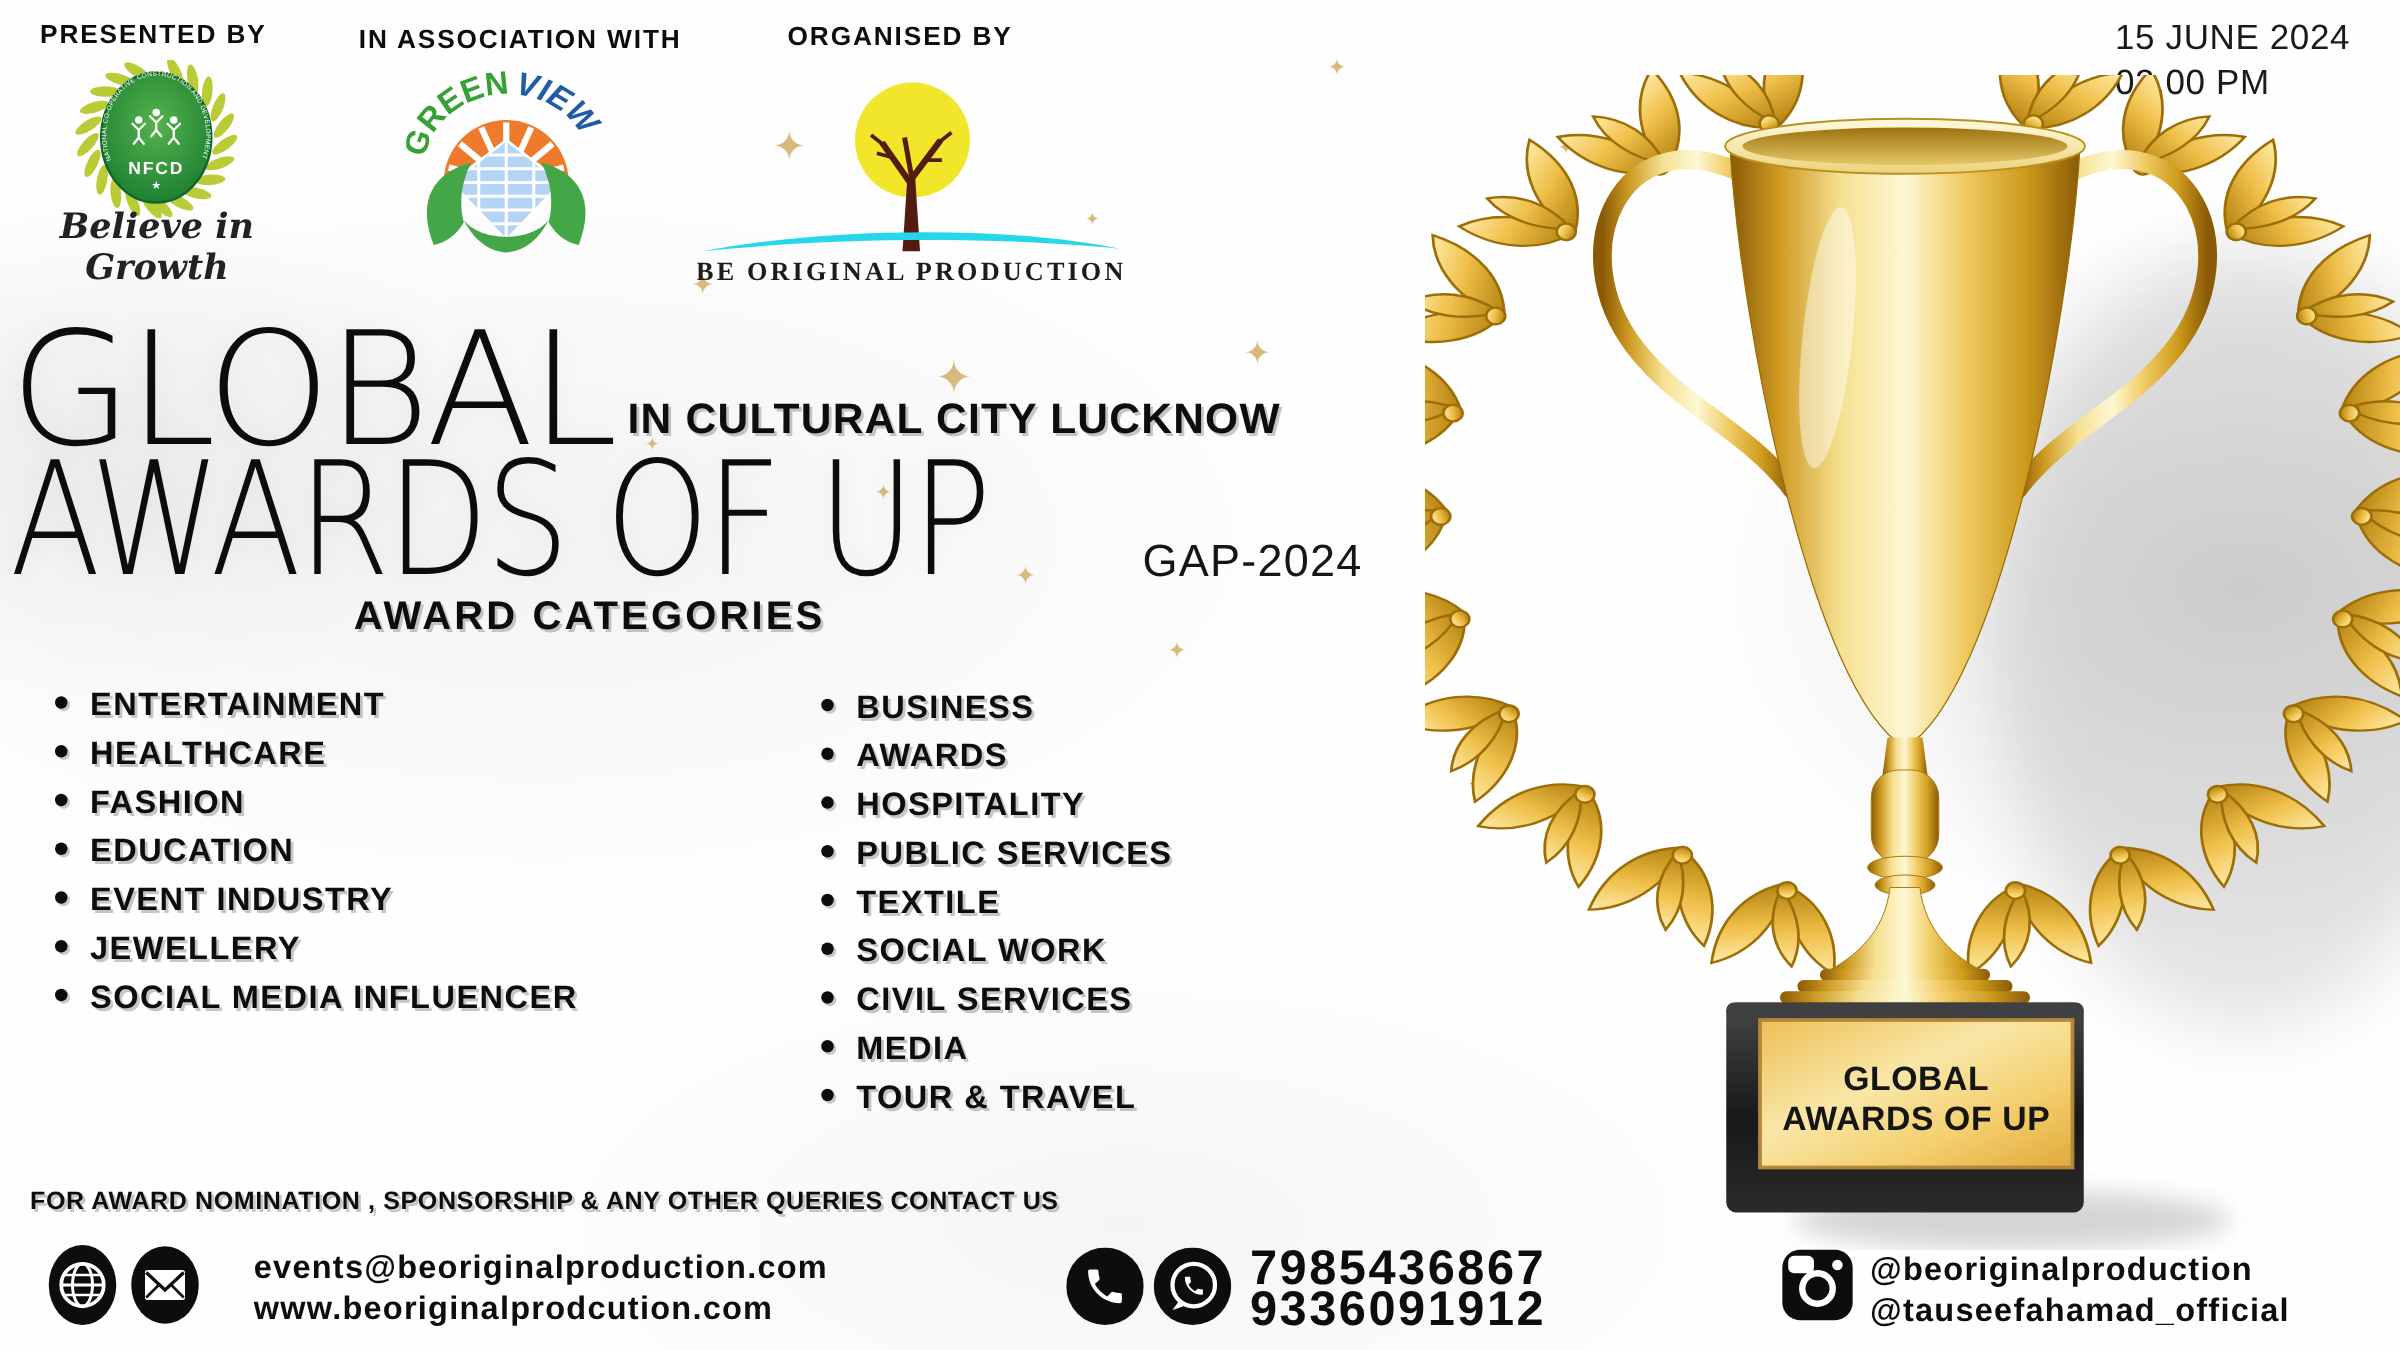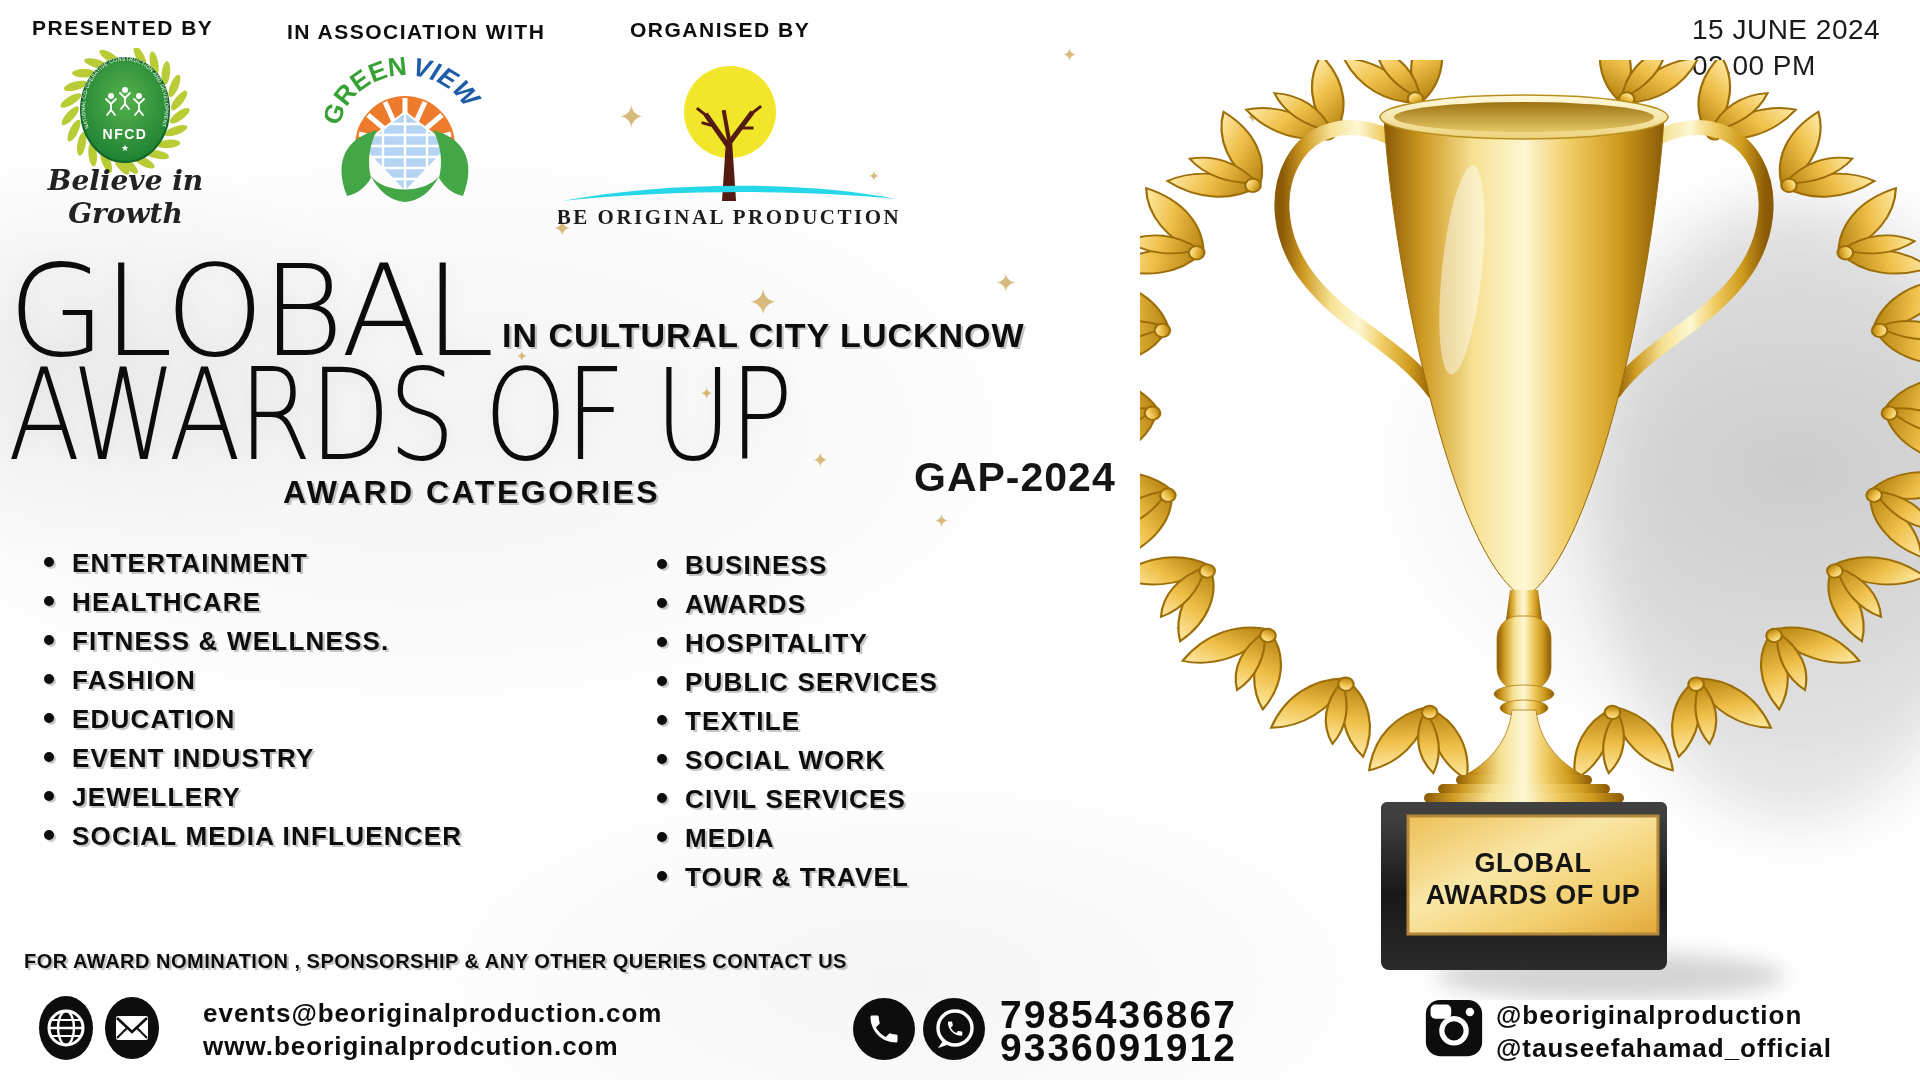--- a/index.html
+++ b/index.html
@@ -16,21 +16,21 @@
   .abs{position:absolute;}
   .partner-label{font-size:21px;font-weight:800;letter-spacing:1.5px;color:#0d0d0d;}
   .script-tagline{font-family:"DejaVu Serif","Liberation Serif",serif;font-style:italic;font-weight:700;
     font-size:28px;color:#222;}
   .date-block{font-size:28px;font-weight:500;line-height:36px;color:#1a1a1a;letter-spacing:0.5px;}
   .title-big{font-family:"DejaVu Sans",sans-serif;font-weight:200;font-size:126px;line-height:120px;
     letter-spacing:-3px;color:#0c0c0c;text-shadow:0 0 22px rgba(0,0,0,0.07);white-space:nowrap;}
   .title-compress{transform:scaleX(0.84);transform-origin:left top;}
   .emboss{text-shadow:2.2px 2.4px 0 rgba(122,122,122,0.42);}
   .subtitle{font-size:34px;font-weight:800;letter-spacing:1px;color:#0d0d0d;white-space:nowrap;}
-  .edition{font-size:41px;font-weight:700;letter-spacing:1px;color:#151515;margin-top:26px;}
+  .edition{font-size:36px;font-weight:400;letter-spacing:1px;color:#151515;}
   .cat-heading{font-size:32px;font-weight:800;letter-spacing:2.5px;color:#0d0d0d;}
   ul.cats{list-style:none;margin:0;padding:0;}
   ul.cats li{position:relative;padding-left:30px;height:39px;font-size:26px;font-weight:800;
     letter-spacing:1.2px;color:#0d0d0d;text-shadow:2.2px 2.4px 0 rgba(122,122,122,0.42);}
   ul.cats li::before{content:"";position:absolute;left:2px;top:9px;width:10px;height:10px;border-radius:50%;
     background:#0d0d0d;box-shadow:2px 2px 0 rgba(122,122,122,0.4);}
   .contact-heading{font-size:20px;font-weight:700;letter-spacing:0.5px;color:#0d0d0d;white-space:nowrap;}
   .contact-lines{font-size:26px;font-weight:800;letter-spacing:1px;line-height:33px;color:#0d0d0d;}
   .phone-lines{font-size:39px;font-weight:800;letter-spacing:2px;line-height:33px;color:#0d0d0d;}
   .sp{position:absolute;color:#d8ba7c;font-family:"DejaVu Sans",sans-serif;pointer-events:none;}
@@ -187,21 +187,20 @@
 
   <div class="abs title-big" style="left:8px;top:252px;">GLOBAL</div>
   <div class="abs subtitle emboss" style="left:502px;top:316px;">IN CULTURAL CITY LUCKNOW</div>
   <div class="abs title-big title-compress" style="left:8px;top:356px;">AWARDS OF UP</div>
   <div class="abs edition" style="left:914px;top:428px;">GAP-2024</div>
   <div class="abs cat-heading emboss" style="left:283px;top:474px;">AWARD CATEGORIES</div>
 
   <ul class="cats abs" style="left:42px;top:548px;">
     <li>ENTERTAINMENT</li>
     <li>HEALTHCARE</li>
-    <li>FITNESS &amp; WELLNESS.</li>
     <li>FASHION</li>
     <li>EDUCATION</li>
     <li>EVENT INDUSTRY</li>
     <li>JEWELLERY</li>
     <li>SOCIAL MEDIA INFLUENCER</li>
   </ul>
   <ul class="cats abs" style="left:655px;top:550px;">
     <li>BUSINESS</li>
     <li>AWARDS</li>
     <li>HOSPITALITY</li>

